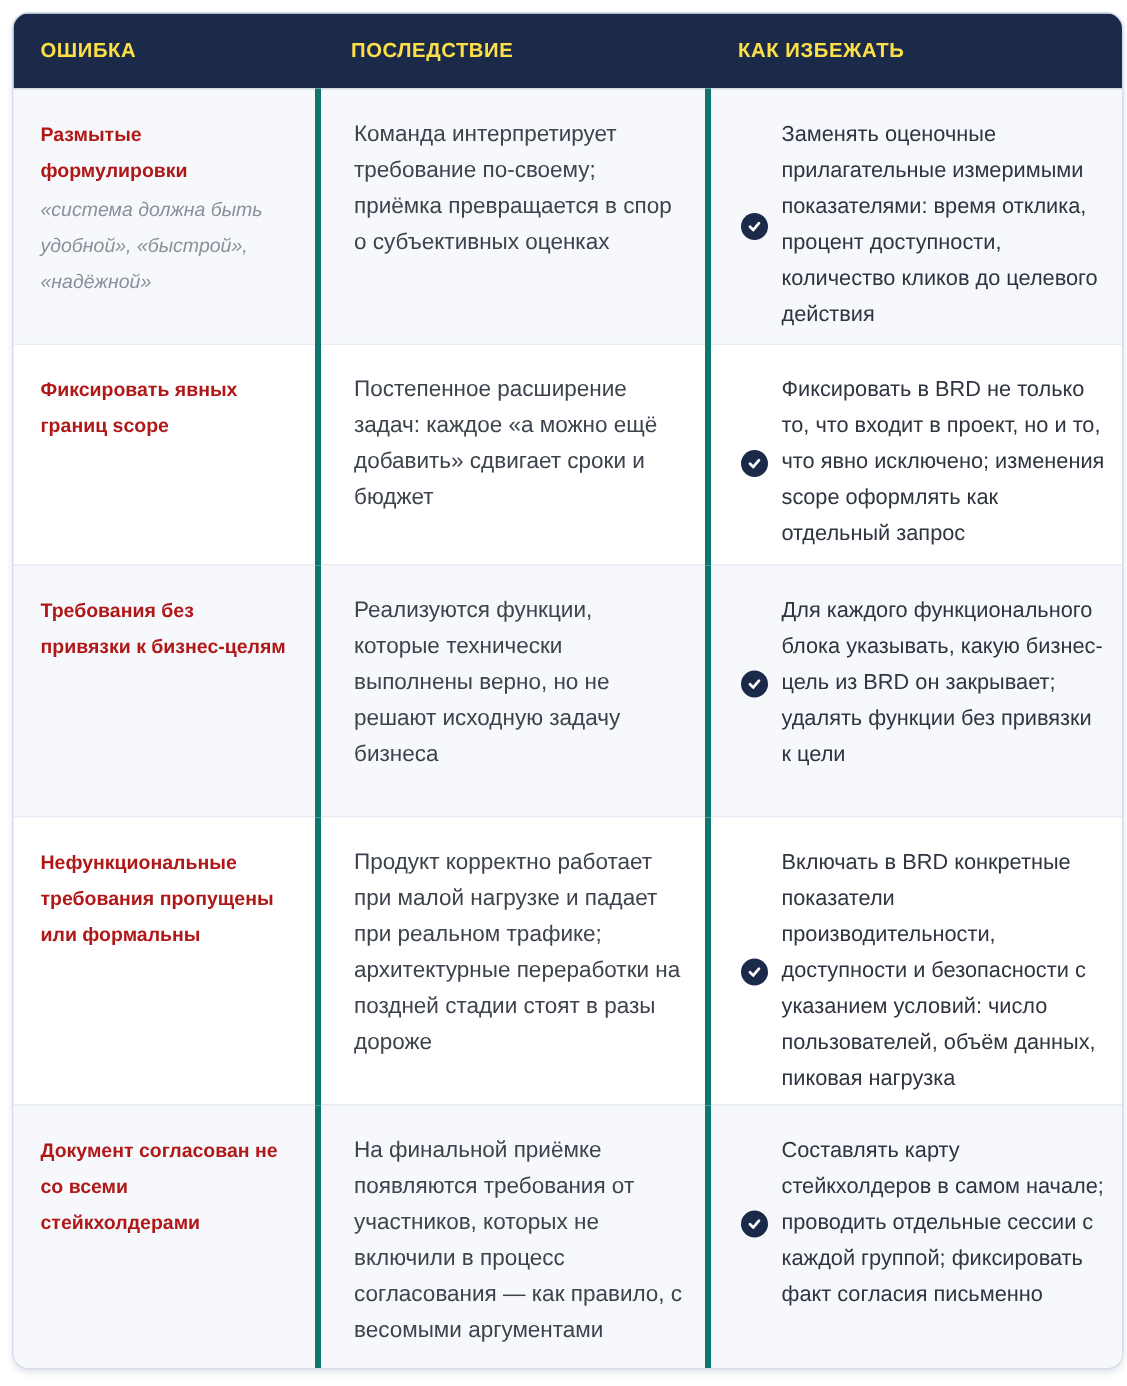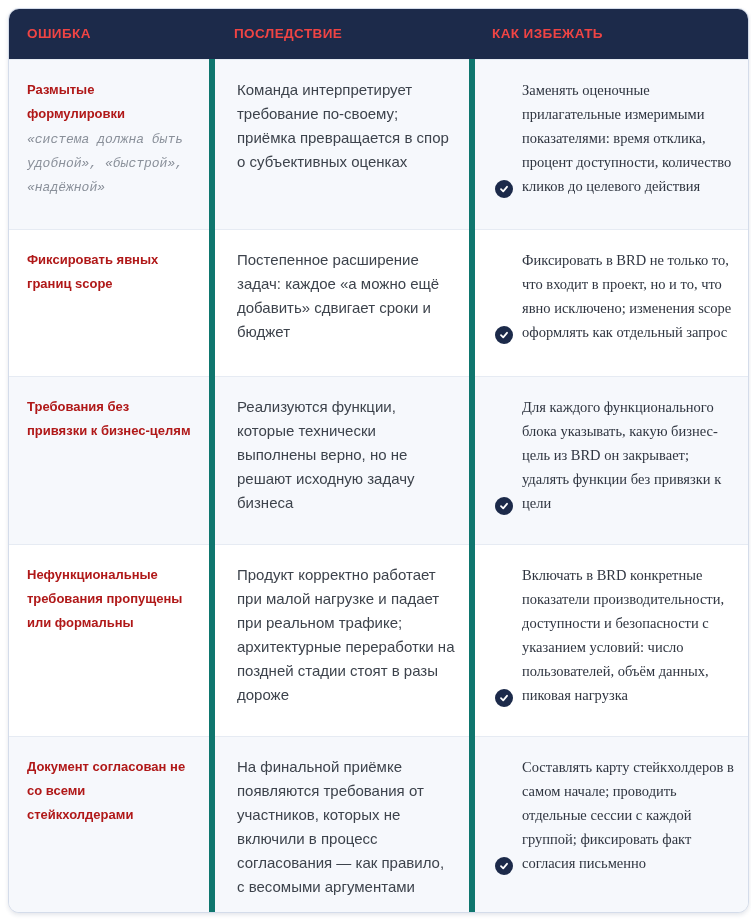--- a/index.html
+++ b/index.html
@@ -36,56 +36,54 @@
     col.c3 { width: 276px; }
     thead tr {
       background: #1c2a4a;
       height: 50px;
     }
     th {
       text-align: left;
       font-size: 13.5px;
       font-weight: bold;
       letter-spacing: 0.4px;
-      color: #ef4444;
+      color: #fde047;
       padding: 0 0 0 18px;
       vertical-align: middle;
     }
     th.h2 { padding-left: 22px; }
     th.h3 { padding-left: 20px; }
     tbody tr.odd { background: #f6f8fc; }
     tbody tr.even { background: #ffffff; }
     tbody tr { border-top: 1px solid #e6ebf3; }
     td {
       vertical-align: top;
       padding: 0;
-      border-left: 6px solid #0f766e;
+      border-left: 4px solid #0f766e;
     }
     td:first-child { border-left: none; }
     .cell { padding: 18px 18px 0 18px; line-height: 24px; font-size: 15px; }
     .cell.c2 { padding-left: 22px; padding-right: 14px; color: #3d434c; }
     .cell.c3 { padding-left: 20px; padding-right: 10px; }
     .mistake-title {
       color: #b01818;
       font-weight: bold;
       font-size: 13px;
       line-height: 24px;
     }
     .mistake-example {
       color: #8a909a;
       font-style: italic;
       font-size: 13px;
       line-height: 24px;
       margin-top: 2px;
-      font-family: Liberation Mono, monospace;
     }
     .fix {
       display: flex;
-      align-items: flex-end;
-      font-family: Liberation Serif, serif;
+      align-items: center;
     }
     .check {
       flex: 0 0 18px;
       width: 18px;
       height: 18px;
       border-radius: 50%;
       background: #1c2a4a;
       margin-top: 3px;
       margin-right: 9px;
       display: flex;

